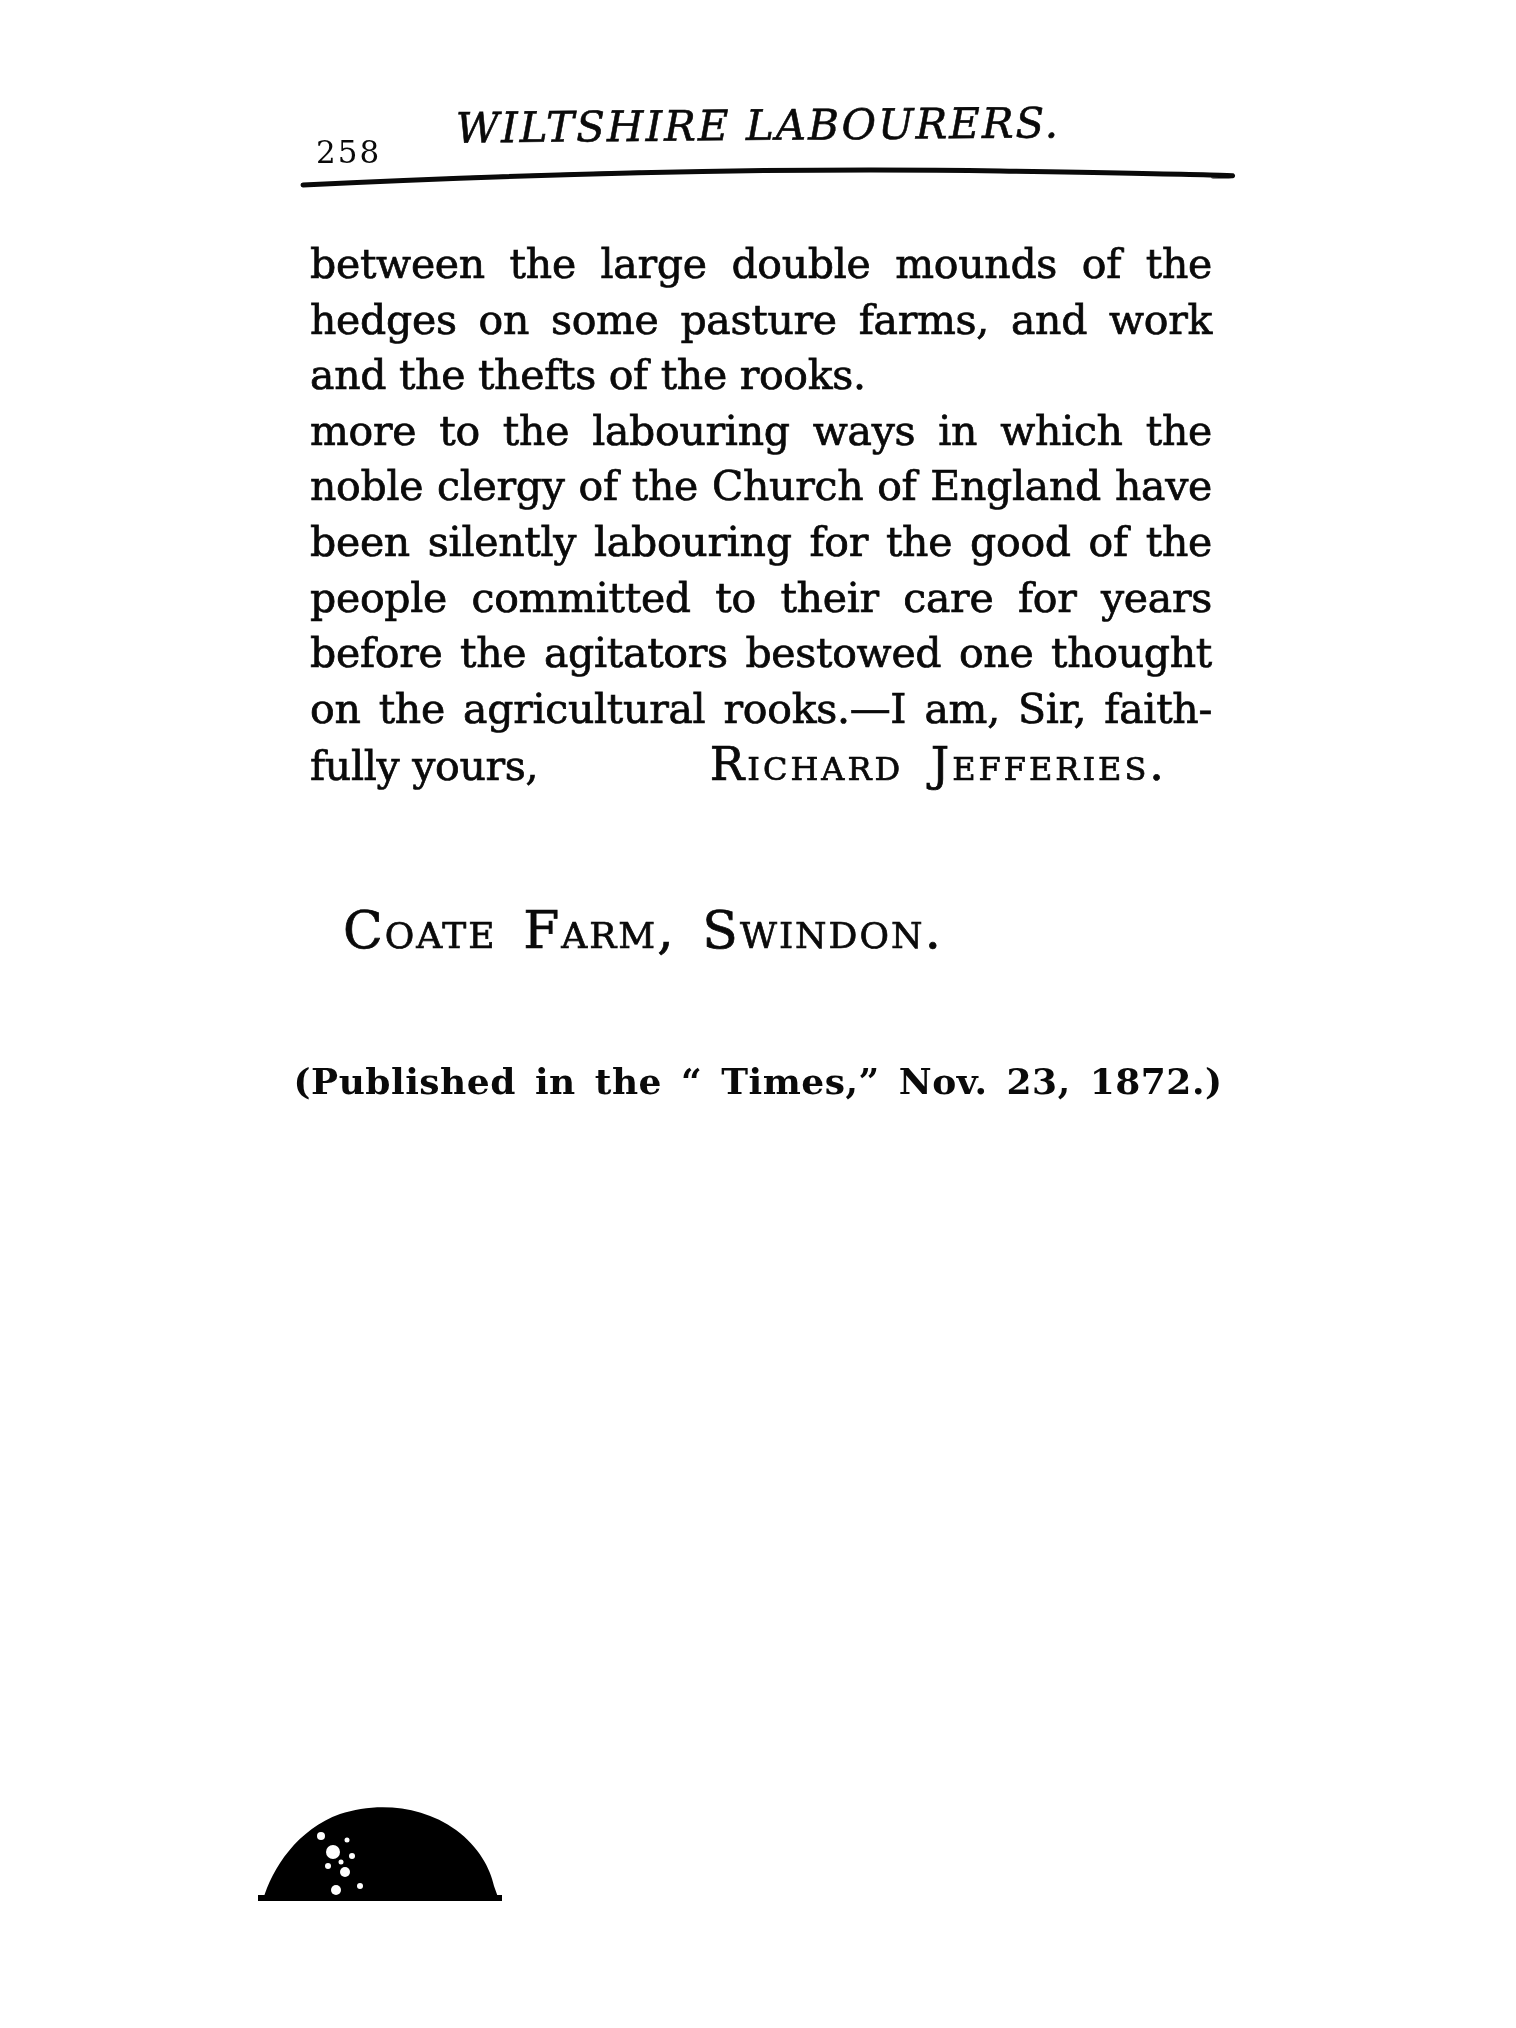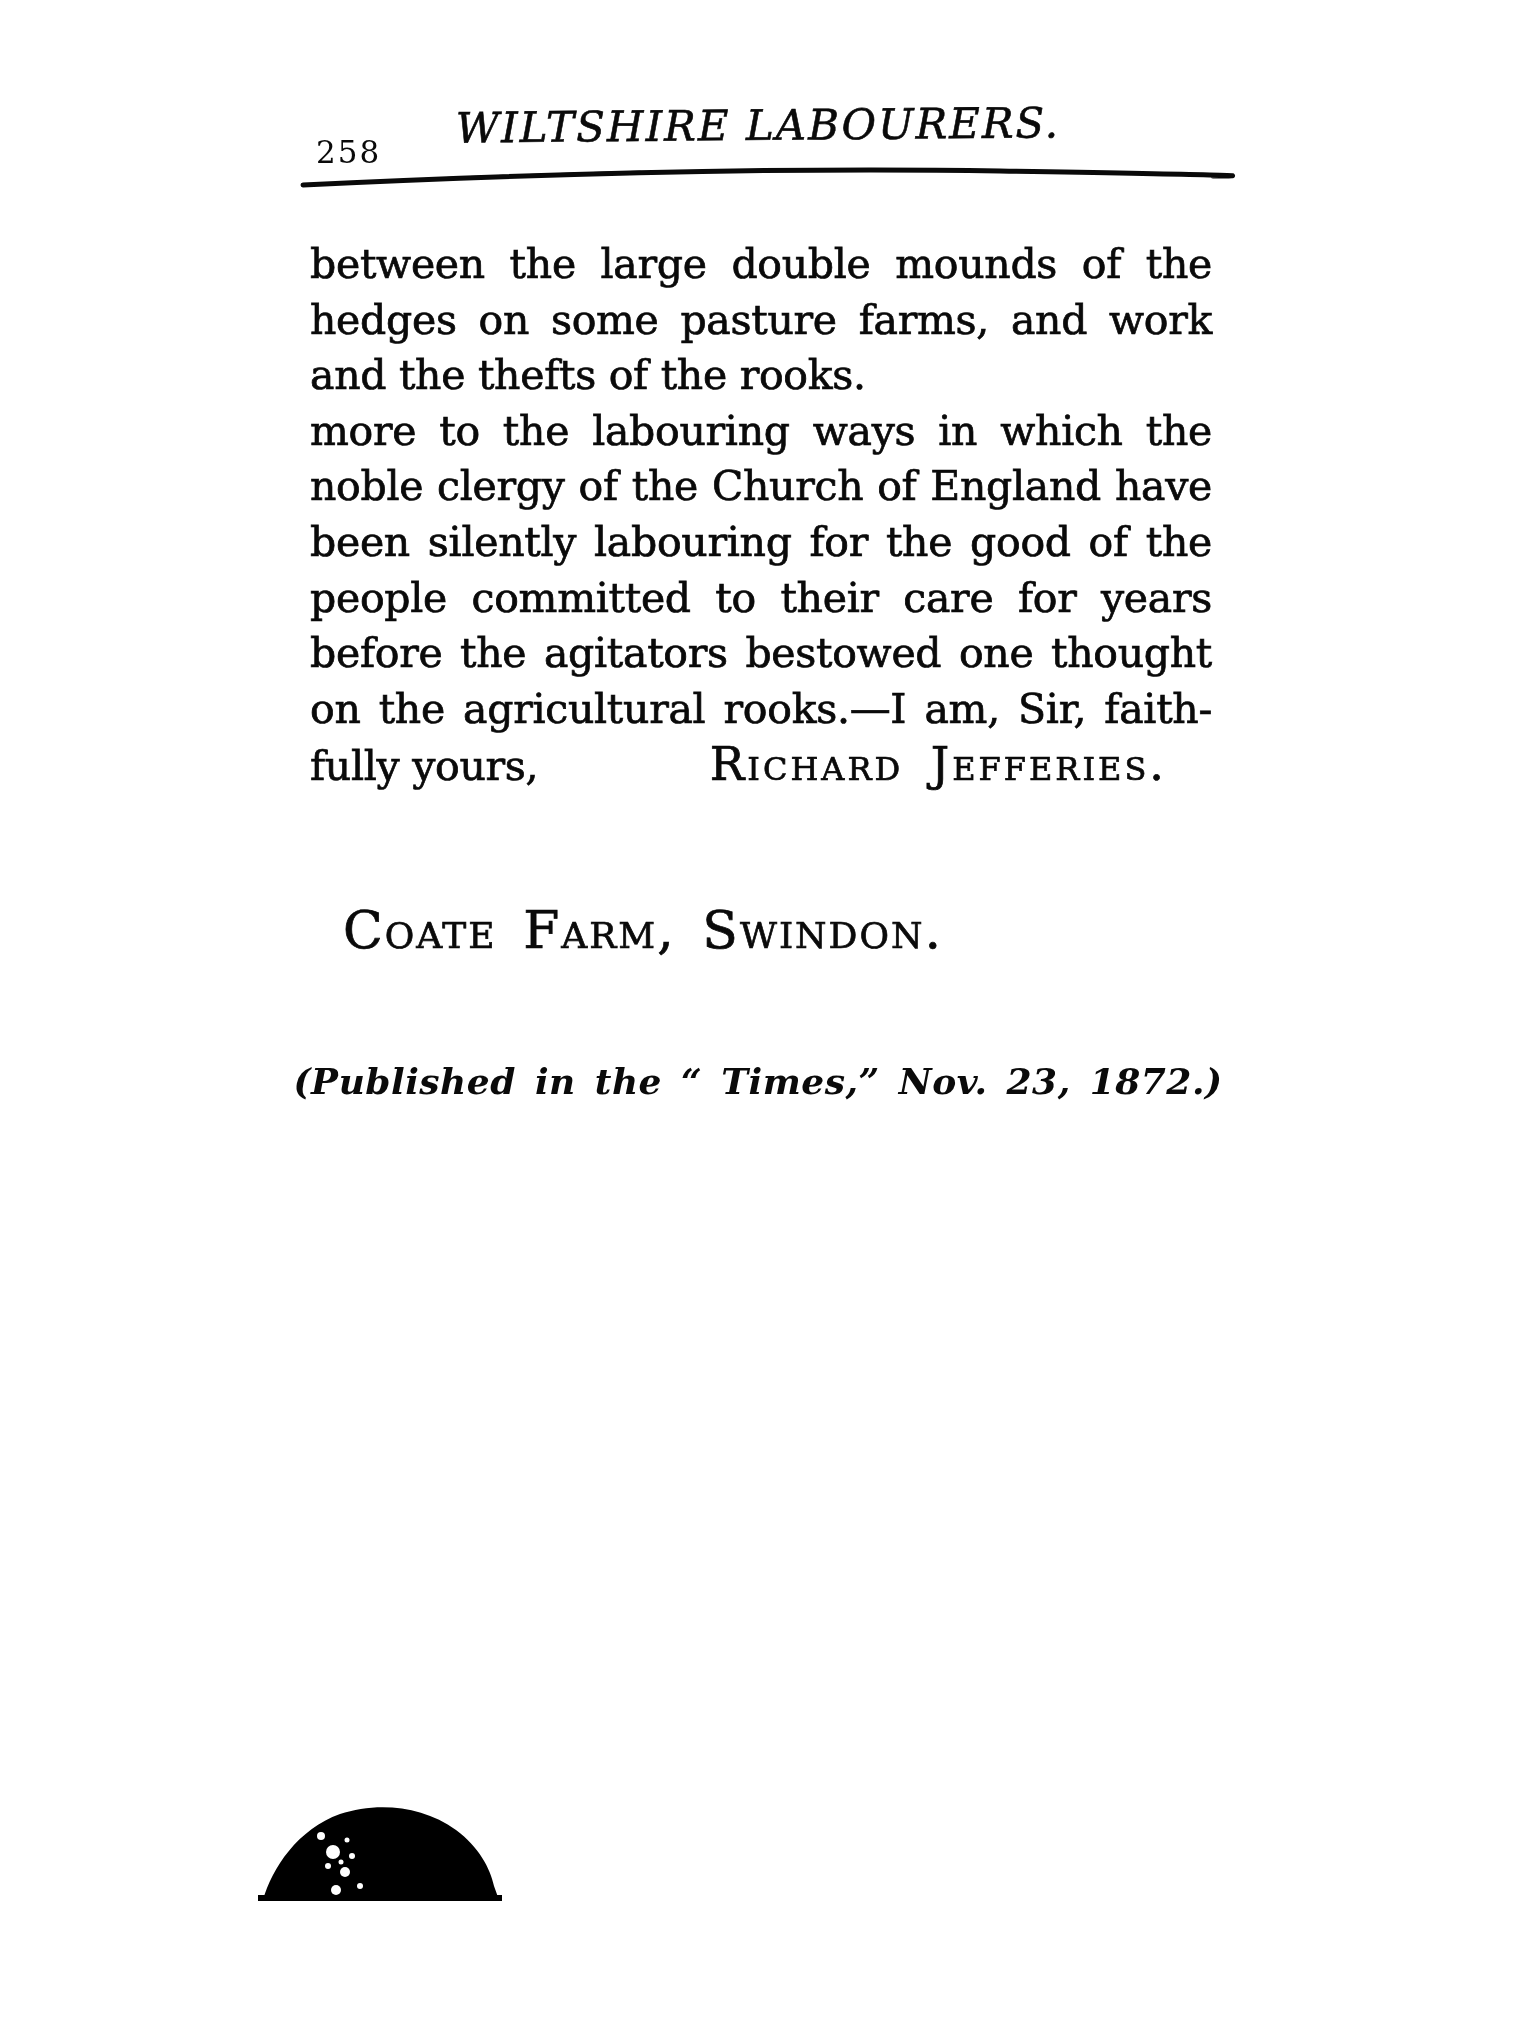--- a/index.html
+++ b/index.html
@@ -91,21 +91,20 @@
     letter-spacing: 2px;
     word-spacing: 8px;
     -webkit-text-stroke: 0.7px #0a0a0a;
   }
   .published {
     position: absolute;
     left: 0;
     width: 1516px;
     top: 1060px;
     text-align: center;
-    font-style: italic;
     font-weight: bold;
     font-size: 36px;
     letter-spacing: 0.5px;
     word-spacing: 6px;
   }
   
   .smudge {
     position: absolute;
     left: 0;
     top: 0;

